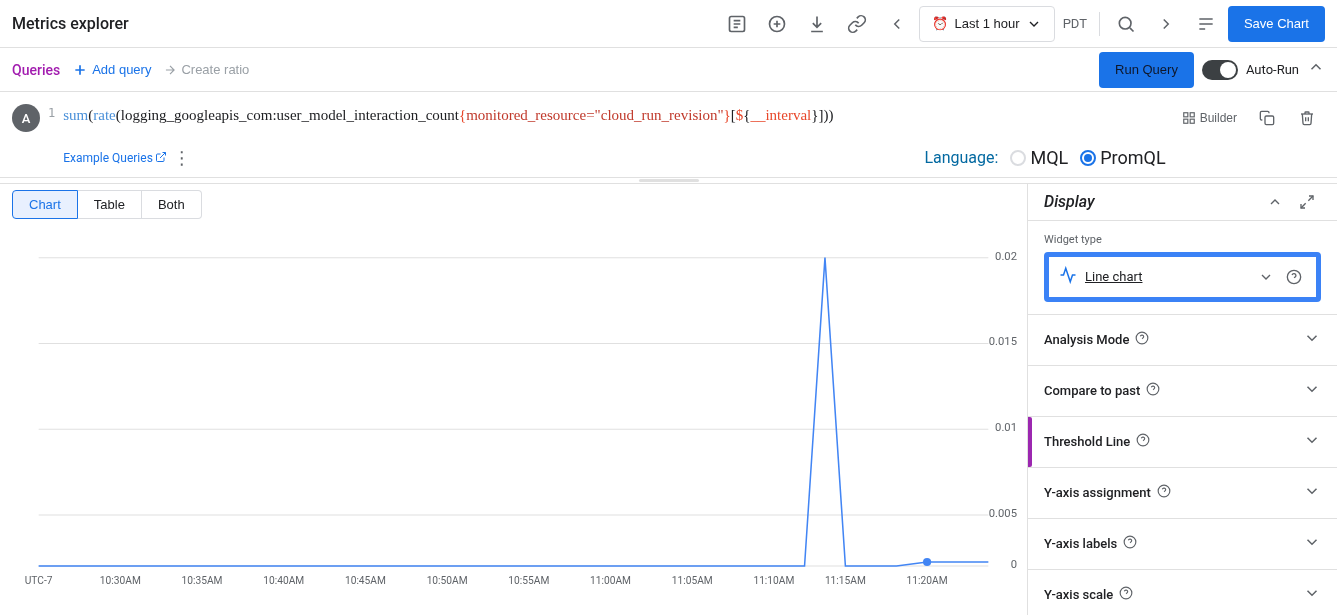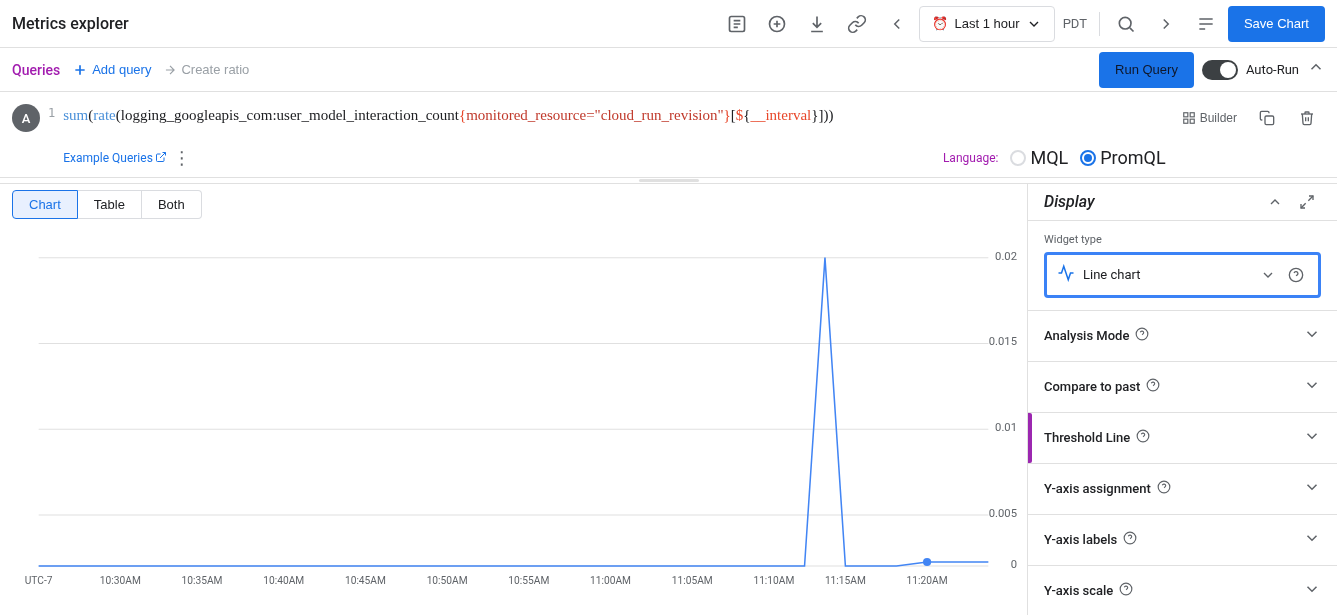--- a/index.html
+++ b/index.html
@@ -73,21 +73,21 @@
       color: #fff; font-size: 13px; font-weight: 500; flex-shrink: 0; margin-right: 8px; margin-top: 4px;
     }
     .query-line-num { color: #9aa0a6; font-size: 12px; margin-right: 8px; margin-top: 6px; font-family: monospace; }
     .query-content { flex: 1; }
     .query-code { font-family: Liberation Serif, serif; font-size: 15px; color: #202124; padding: 4px 0; line-height: 1.5; }
     .query-footer {
       display: flex; align-items: center; justify-content: space-between;
       margin-top: 8px; padding-top: 8px;
     }
     .example-queries-link { color: #1a73e8; font-size: 12px; cursor: pointer; display: flex; gap: 2px; }
-    .language-label { font-size: 12px; color: #a21caf; }
+    .language-label { font-size: 16px; color: #0369a1; }
     .radio-group { display: flex; align-items: center; gap: 12px; }
     .radio-option { display: flex; align-items: center; gap: 4px; font-size: 18px; cursor: pointer; }
     .radio-circle {
       width: 16px; height: 16px; border-radius: 50%; border: 2px solid #dadce0;
       display: flex; align-items: center; justify-content: center;
     }
     .radio-circle.selected { border-color: #1a73e8; }
     .radio-circle.selected::after {
       content: ''; width: 8px; height: 8px; background: #1a73e8; border-radius: 50%;
     }
@@ -120,22 +120,22 @@
       display: flex; align-items: center; justify-content: space-between;
       padding: 4px 16px; border-bottom: 1px solid #e0e0e0; font-style: italic;
     }
     .display-title { font-size: 16px; font-weight: 500; }
     .display-actions { display: flex; gap: 4px; }
 
     .widget-type-section { padding: 12px 16px; border-bottom: 1px solid #e0e0e0; }
     .widget-type-label { font-size: 11px; color: #5f6368; margin-bottom: 6px; }
     .widget-type-select {
       display: flex; align-items: center; justify-content: space-between;
-      border: 3px solid #3b82f6; border-radius: 4px; padding: 8px 10px;
-      cursor: pointer; background: #fff;
+      border: 5px solid #3b82f6; border-radius: 4px; padding: 8px 10px;
+      cursor: pointer; background: #fff; text-decoration: underline;
     }
     .widget-type-inner { display: flex; align-items: center; gap: 8px; }
     .widget-type-text { font-size: 13px; }
     .widget-type-actions { display: flex; align-items: center; gap: 4px; }
 
     .collapsible-row {
       display: flex; align-items: center; justify-content: space-between;
       padding: 14px 16px; border-bottom: 1px solid #e0e0e0; cursor: pointer;
     }
     .collapsible-label { display: flex; align-items: center; gap: 6px; font-size: 13px; font-weight: 500; }

